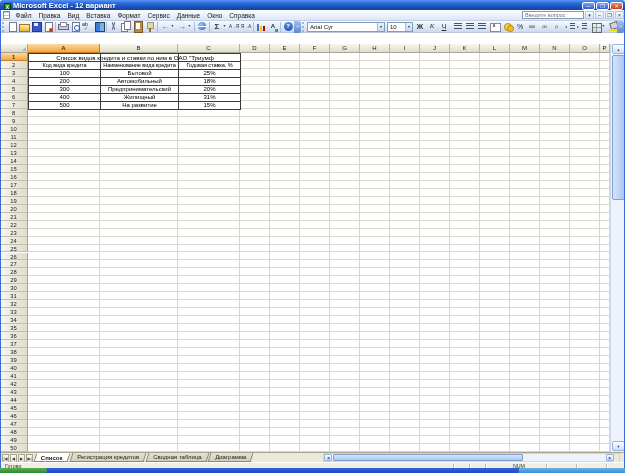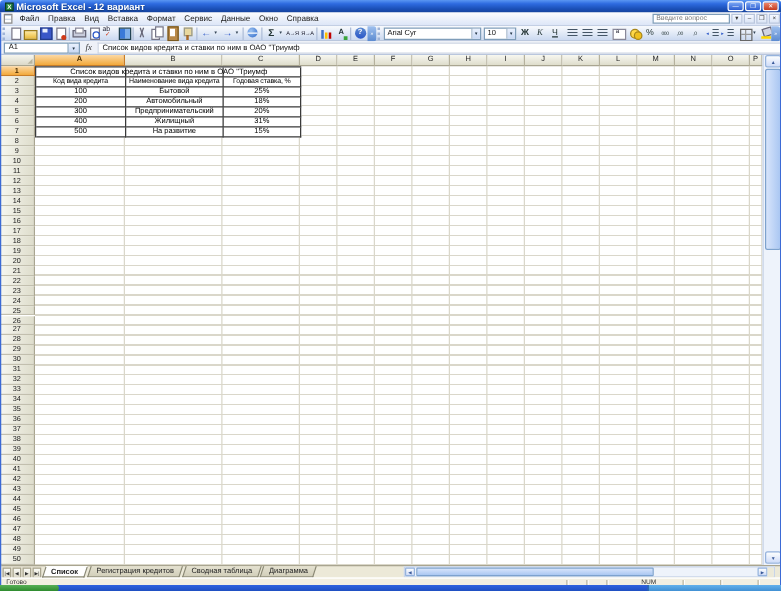--- a/index.html
+++ b/index.html
@@ -3,21 +3,21 @@
 <meta charset="utf-8">
 <style>
   html,body{margin:0;padding:0;background:#fff;}
   body{width:625px;height:473px;overflow:hidden;font-family:"Liberation Sans",sans-serif;}
   #app{position:relative;width:625px;height:473px;background:#fff;overflow:hidden;}
   #app *{box-sizing:border-box;white-space:nowrap;}
 
   
   .titlebar{position:absolute;left:0;top:0;width:625px;height:10px;
     background:linear-gradient(180deg,#5a96f2 0%,#2e6be0 30%,#1b50b8 70%,#16439c 100%);
-    border-radius:3px 3px 0 0;display:flex;align-items:center;padding:0 2px;}
+    border-radius:3px 3px 0 0;display:flex;align-items:flex-end;padding:0 2px;}
   .app-icon{width:7px;height:7px;margin:0 2px;background:linear-gradient(135deg,#2f9e44,#1d6f2f);
     border:0.5px solid #0c3f18;color:#fff;font-size:5px;font-weight:bold;line-height:6px;text-align:center;}
   .title-text{color:#fff;font-size:7.5px;font-weight:bold;text-shadow:0 1px 1px #123a7a;flex:1;overflow:hidden;}
   .win-btn{width:13px;height:8px;margin-left:1px;border:1px solid #fff;border-radius:2px;
     font-size:5px;line-height:6px;text-align:center;color:#fff;
     background:linear-gradient(180deg,#7aa6f4,#2c5cd0);}
   .win-btn.close{background:linear-gradient(180deg,#ef8a70,#c33b1f);}
 
   
   .menubar{position:absolute;left:1px;top:10px;width:623px;height:11px;
@@ -352,26 +352,20 @@
           <div class="ic ic-borders"></div>
           <div class="dd">▼</div>
         </div>
         <div class="tbtn">
           <div class="ic ic-fill-color"></div>
         </div>
       </div>
     <div class="chev">»</div>
   </div>
 
-  <div class="formulabar">
-    <div class="namebox">A1</div>
-    <div class="name-dd">▼</div>
-    <div class="fx">fx</div>
-    <div class="formula-field">Список видов кредита и ставки по ним в ОАО "Триумф</div>
-  </div>
 
   <div class="grid-area">
     <div class="hlines" style="height: 399px;"></div>
     <div id="vlines">
         <div class="vline" style="left: 99px; height: 399px;"></div>
         <div class="vline" style="left: 177px; height: 399px;"></div>
         <div class="vline" style="left: 239px; height: 399px;"></div>
         <div class="vline" style="left: 269px; height: 399px;"></div>
         <div class="vline" style="left: 299px; height: 399px;"></div>
         <div class="vline" style="left: 329px; height: 399px;"></div>

